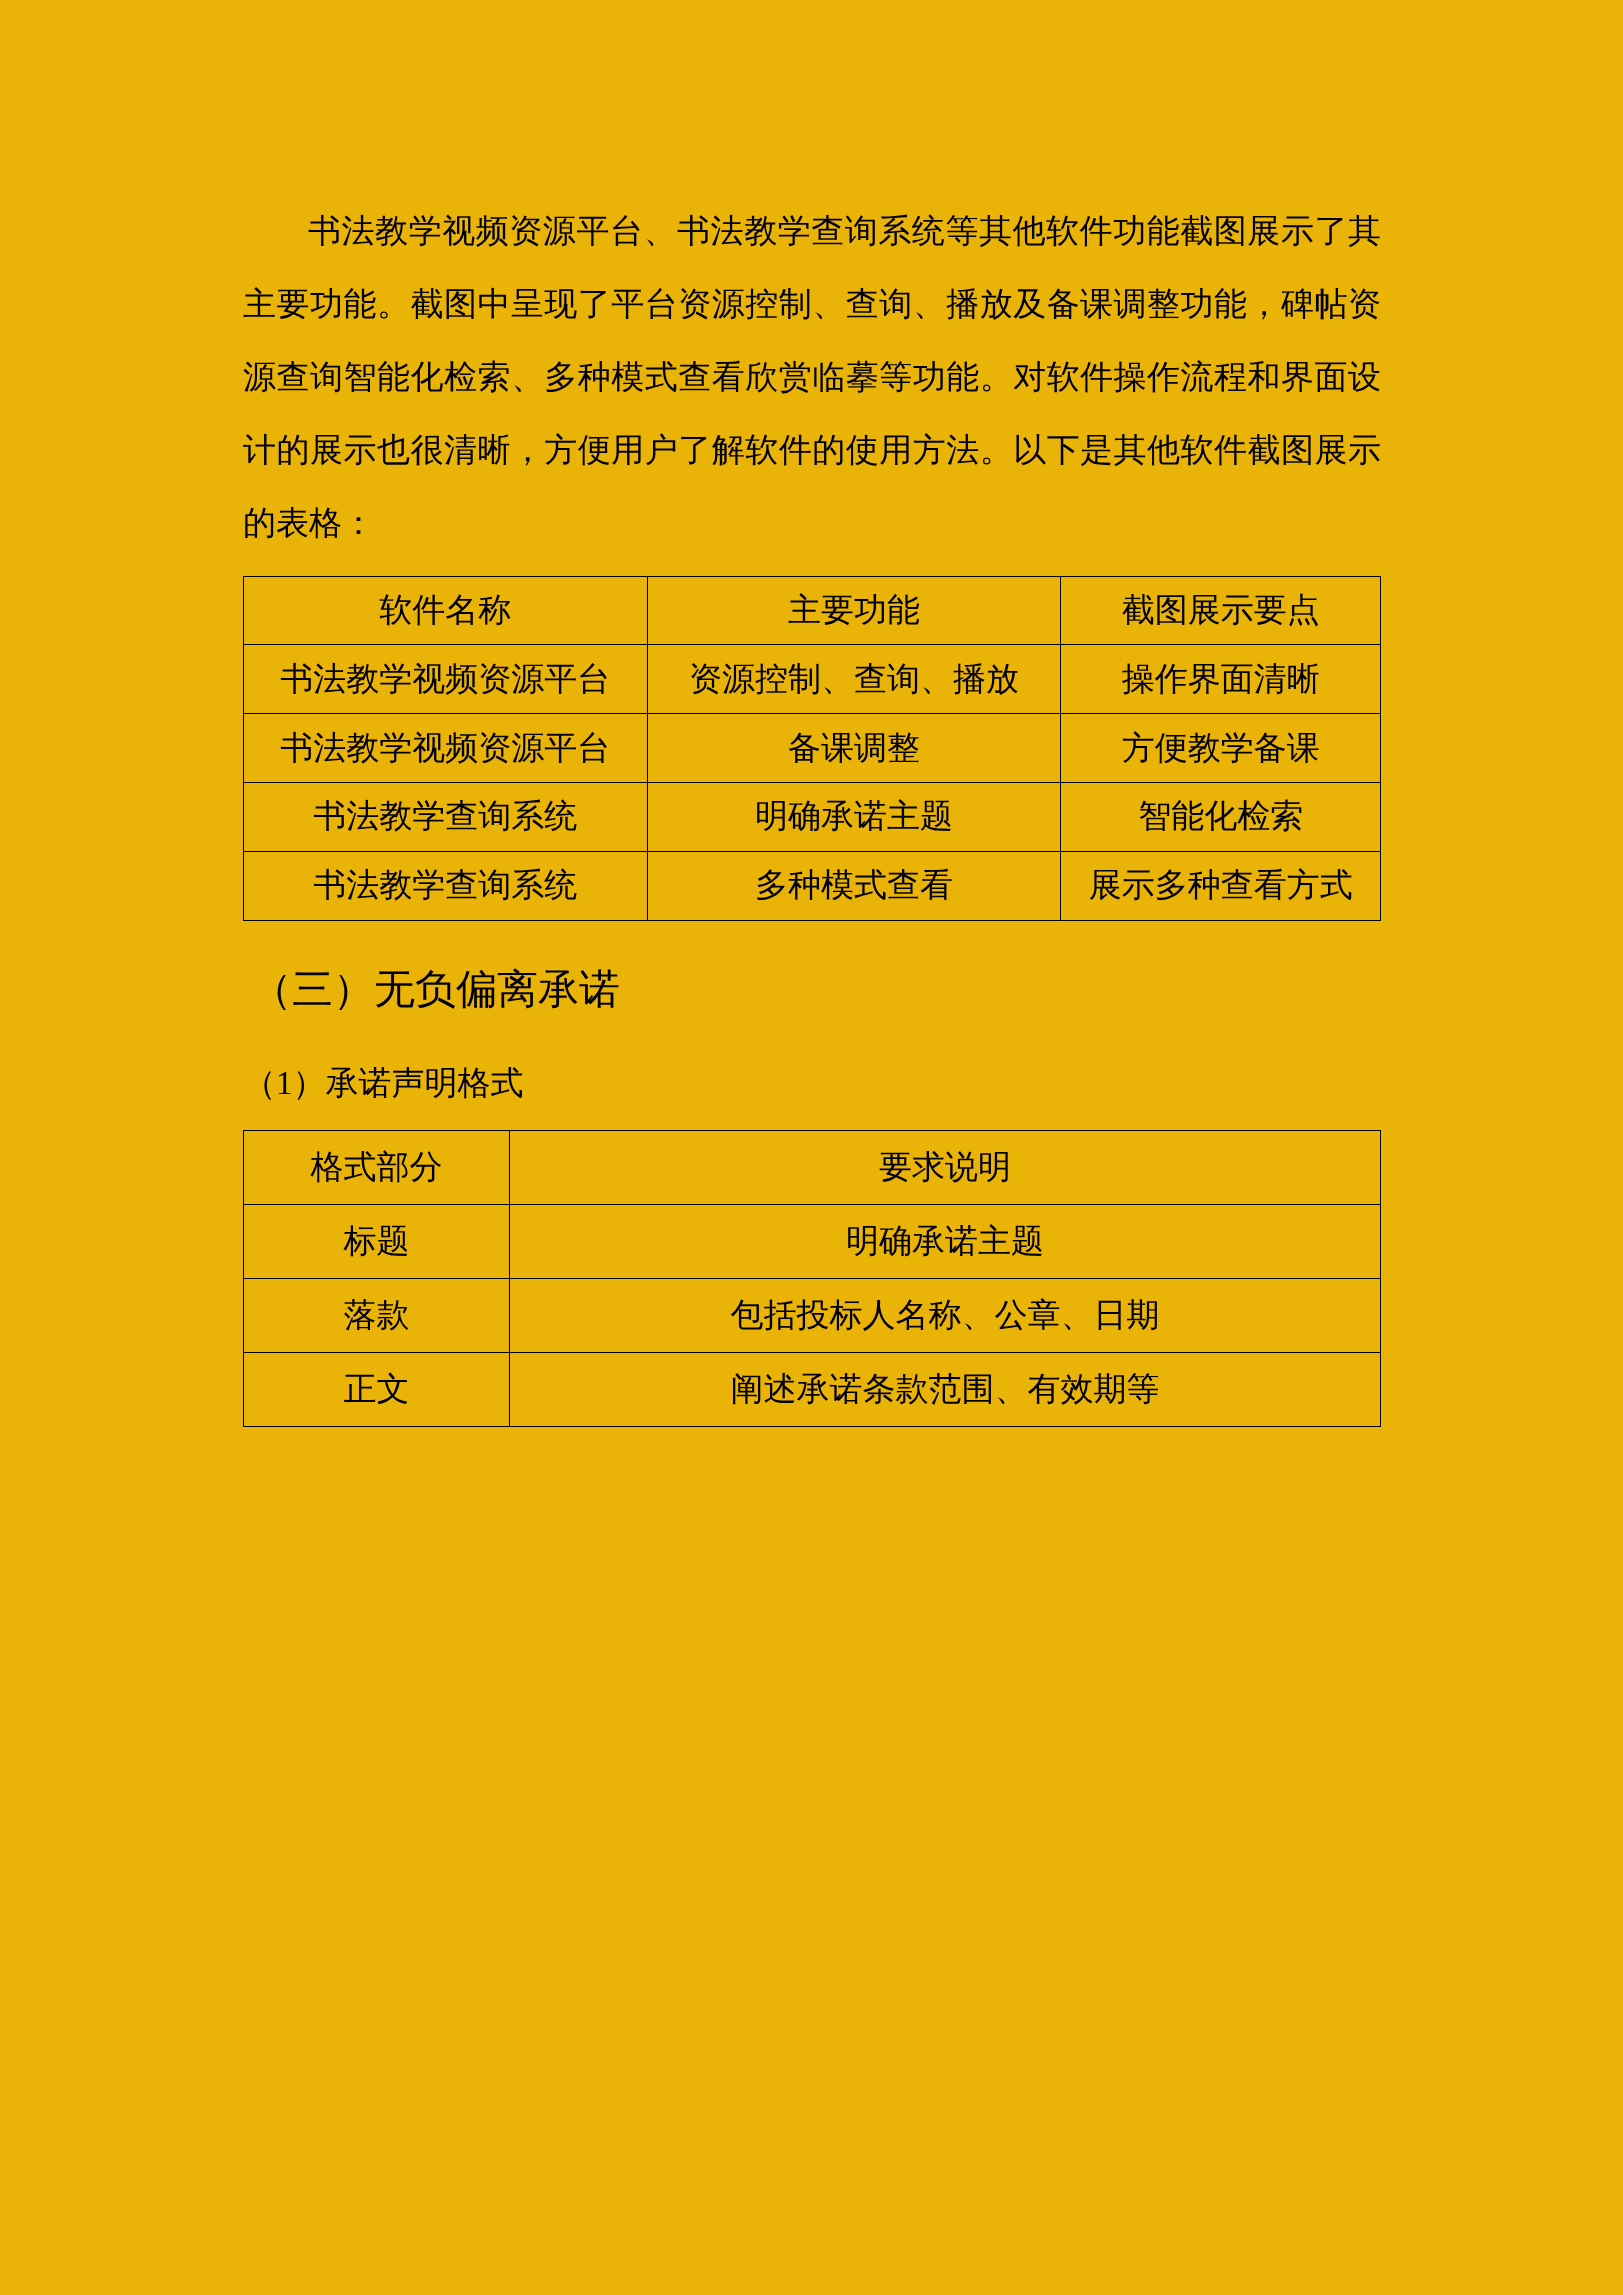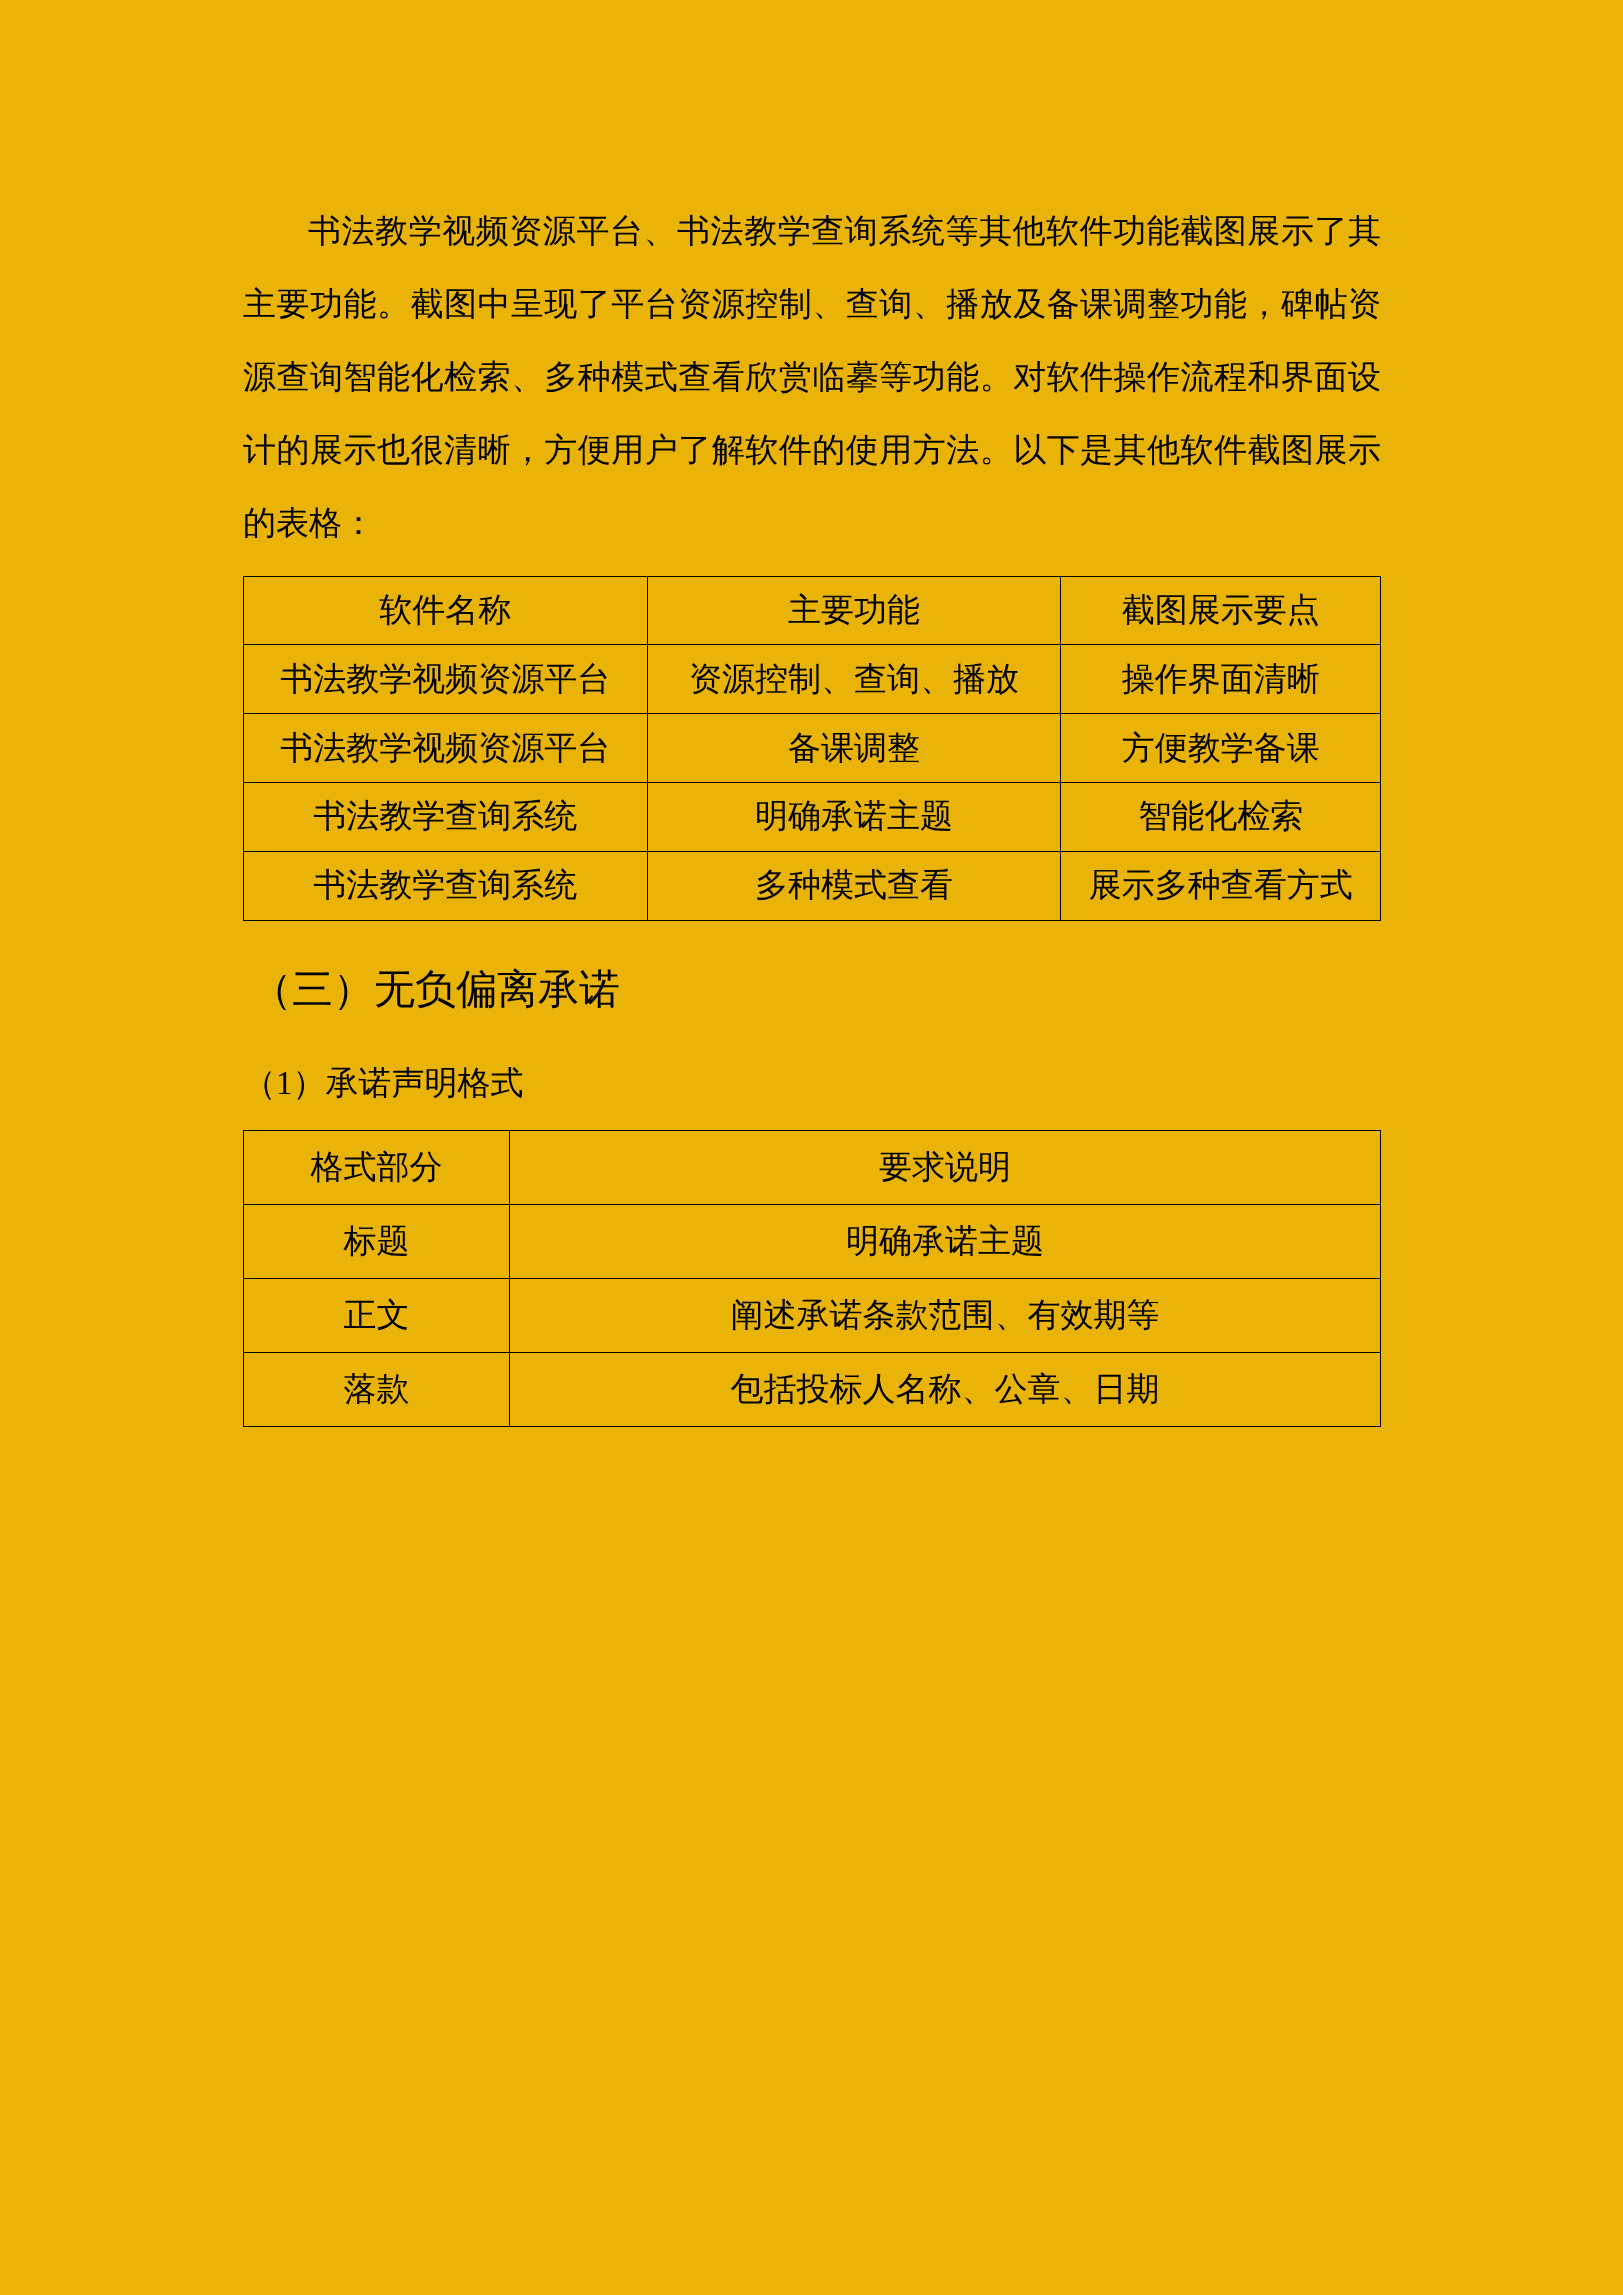--- a/index.html
+++ b/index.html
@@ -125,26 +125,26 @@
         <th>格式部分</th>
         <th>要求说明</th>
       </tr>
     </thead>
     <tbody>
       <tr>
         <td>标题</td>
         <td>明确承诺主题</td>
       </tr>
       <tr>
+        <td>落款</td>
+        <td>包括投标人名称、公章、日期</td>
+      </tr>
+      <tr>
         <td>正文</td>
         <td>阐述承诺条款范围、有效期等</td>
-      </tr>
-      <tr>
-        <td>落款</td>
-        <td>包括投标人名称、公章、日期</td>
       </tr>
     </tbody>
   </table>
 
 
 
 </div>
 
 
 </body></html>

